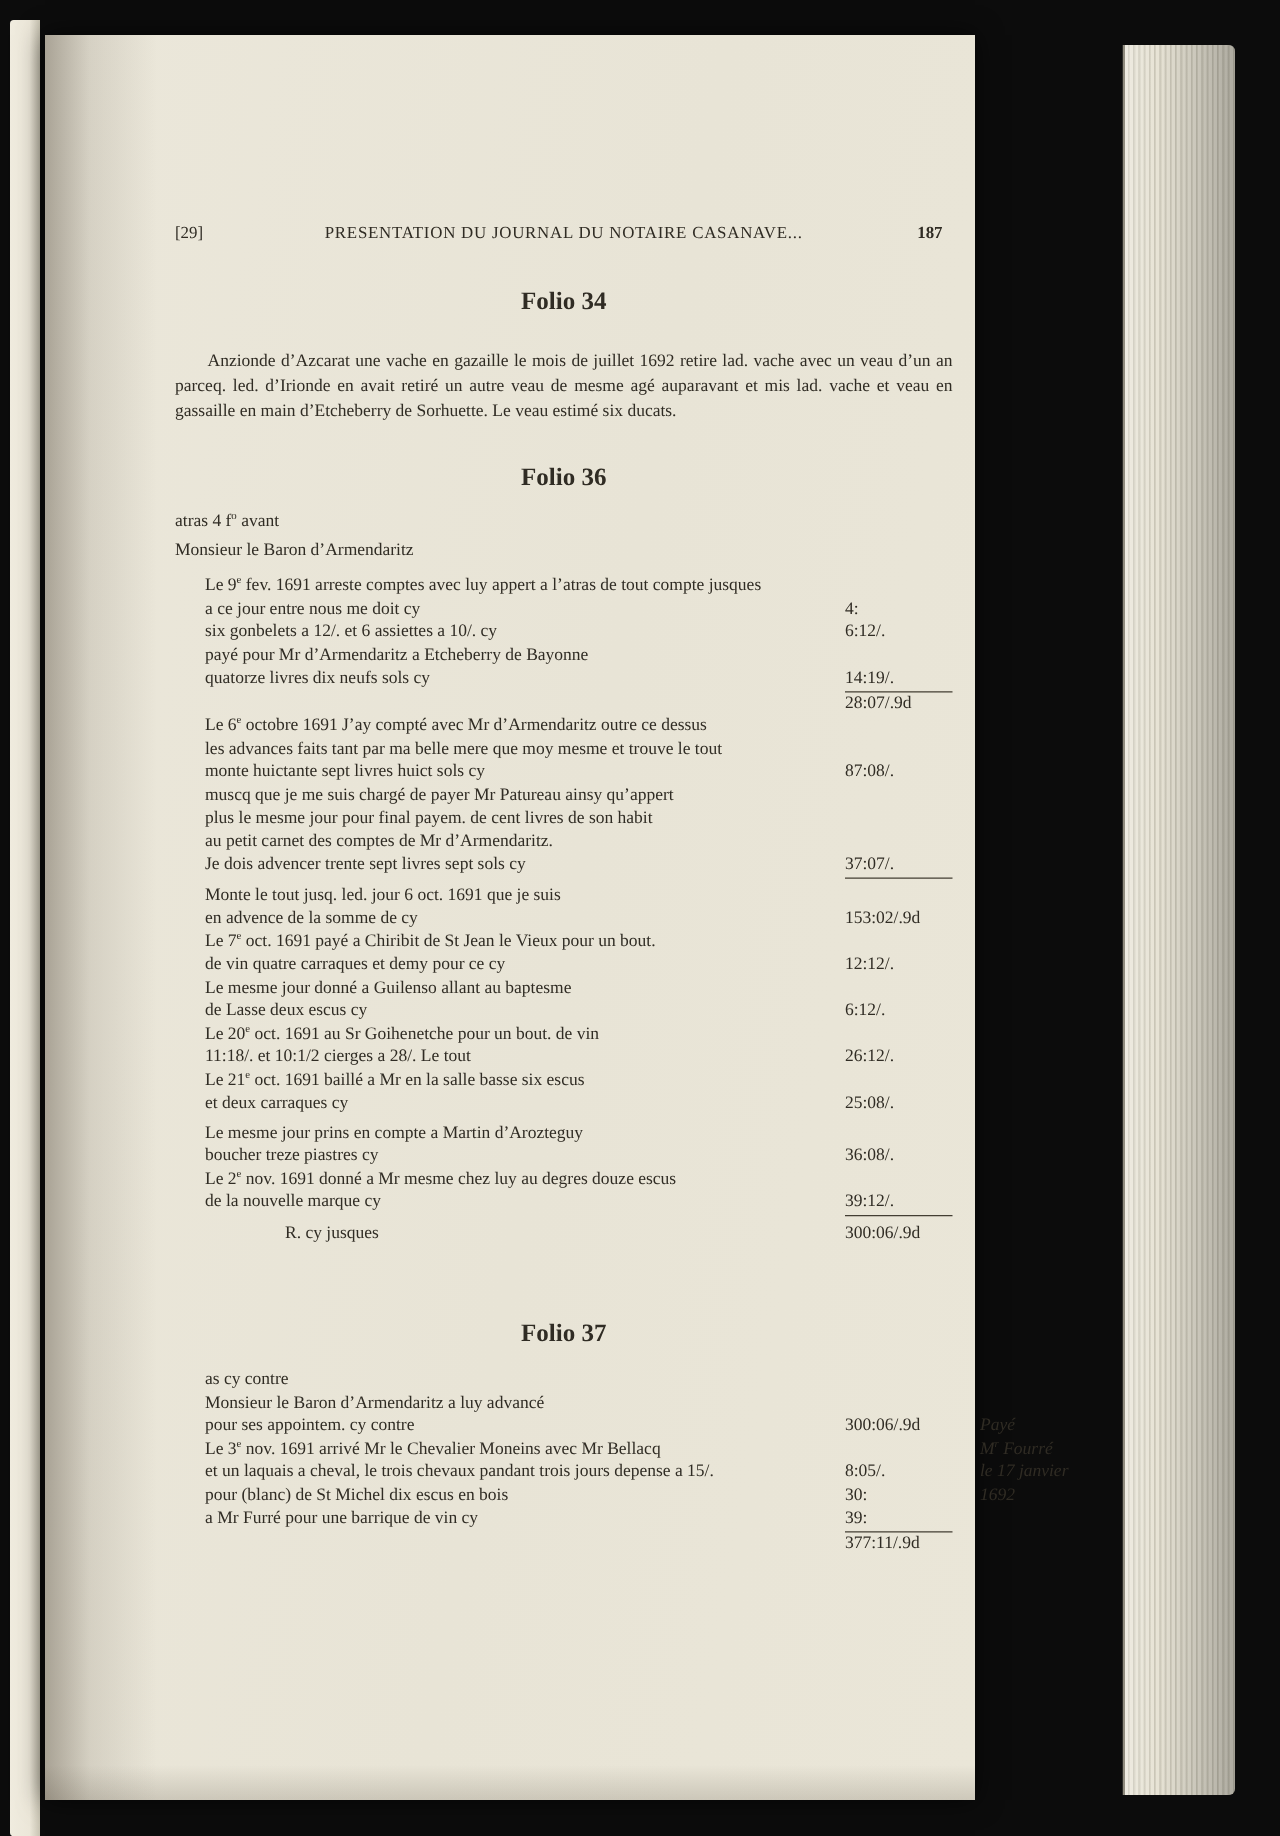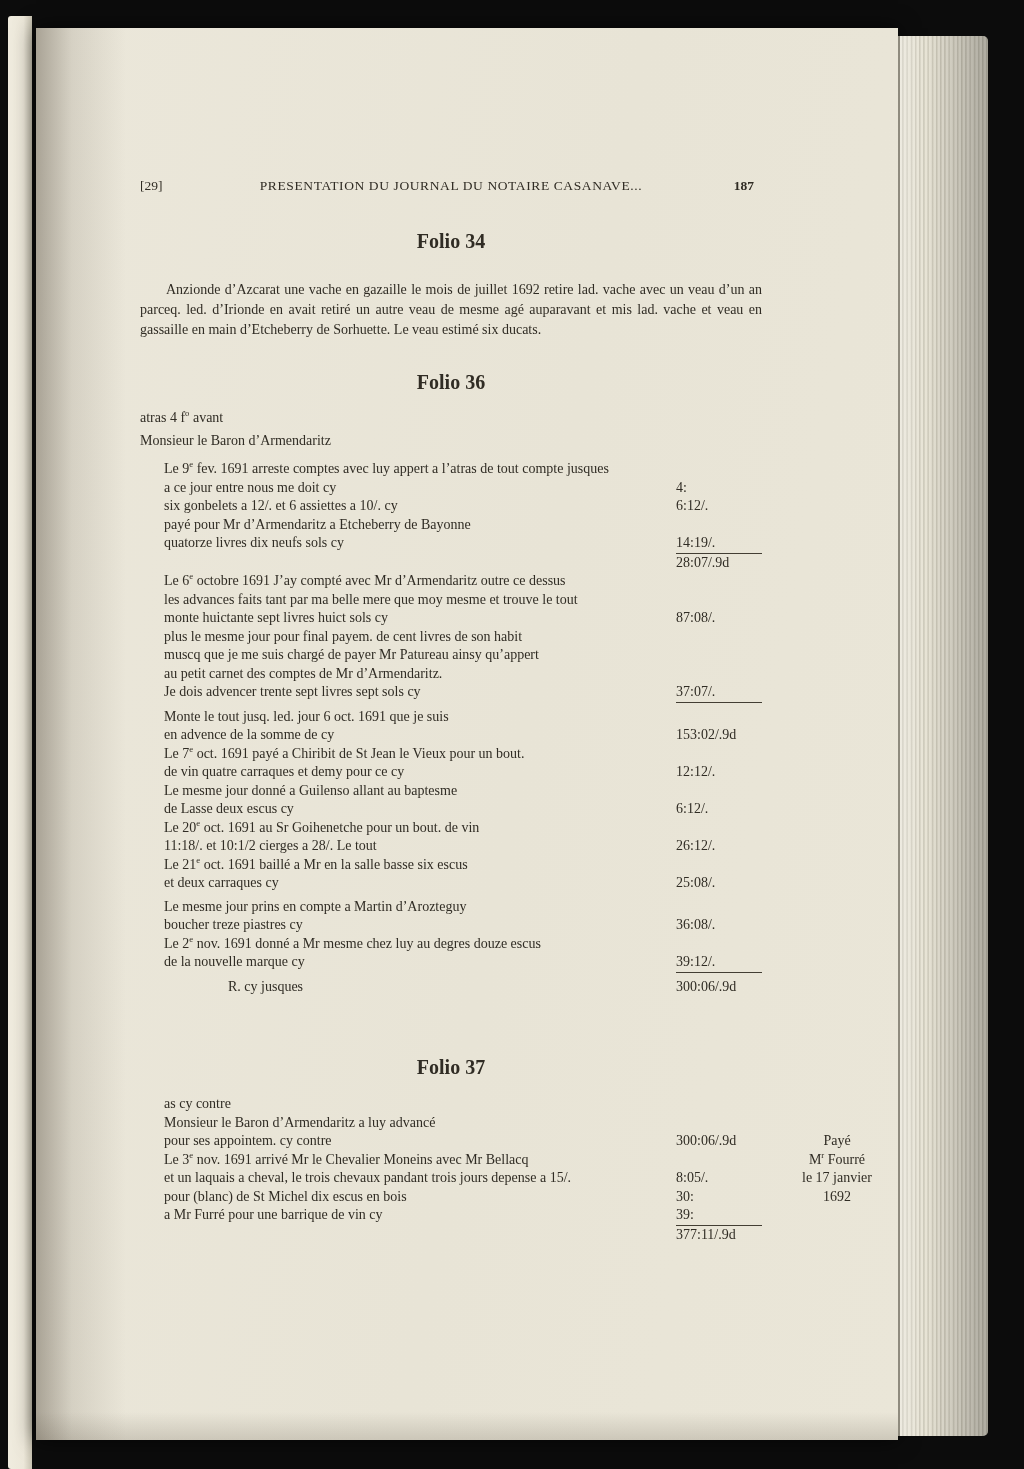--- a/index.html
+++ b/index.html
@@ -7,21 +7,21 @@
     width:1024px;height:1469px;position:relative;overflow:hidden;
     background:#0c0c0c;
     font-family:"Liberation Serif","DejaVu Serif",serif;
   }
   .facing-page-edge{
     position:absolute;left:8px;top:16px;width:24px;height:1453px;
     background:linear-gradient(90deg,#f0ecdf 0%,#ece7d9 65%,#c8c3b2 100%);
     border-radius:3px 0 0 3px;
   }
   .book-page{
-    position:absolute;left:36px;top:28px;width:862px;height:1412px;
+    position:absolute;left:36px;top:28px;width:744px;height:1412px;
     background:linear-gradient(100deg,#ebe7da 0%,#e8e4d6 55%,#eae6d8 100%);
     box-shadow:0 0 20px rgba(0,0,0,0.65);
   }
   .gutter-shadow{
     position:absolute;left:0;top:0;width:90px;height:100%;
     background:linear-gradient(90deg,rgba(62,52,38,0.38),rgba(62,52,38,0.12) 36px,rgba(62,52,38,0) 90px);
     pointer-events:none;
   }
   .bottom-shade{
     position:absolute;left:0;bottom:0;width:100%;height:28px;
@@ -57,21 +57,21 @@
   .subtitle{text-align:left;margin-top:4px;line-height:18.5px;}
   .ledger{margin-top:10px;margin-left:24px;}
   .ledger-row{display:flex;position:relative;line-height:18.5px;}
   .ledger-row.gap{margin-top:5px;}
   .ledger-row.indent .ledger-text{padding-left:64px;}
   .ledger-text{flex:1 1 auto;padding-right:6px;}
   .ledger-amount{flex:0 0 86px;text-align:left;white-space:nowrap;}
   .ledger-amount.ul{border-bottom:1px solid #433e33;}
   .ledger-margin{
     position:absolute;left:calc(100% + 22px);top:0;width:106px;
-    text-align:center;white-space:nowrap;
+    text-align:left;white-space:nowrap;font-style:italic;
   }
   #folio37 .folio-heading{margin-top:60px;}
   #folio37 .ledger{margin-top:16px;}
   sup{font-size:0.62em;vertical-align:super;line-height:0;}
 </style>
 </head>
 <body>
 
 <div class="facing-page-edge"></div>
 
@@ -127,25 +127,25 @@
           </div>
           <div class="ledger-row">
             <span class="ledger-text">les advances faits tant par ma belle mere que moy mesme et trouve le tout</span>
             <span class="ledger-amount"></span>
           </div>
           <div class="ledger-row">
             <span class="ledger-text">monte huictante sept livres huict sols cy</span>
             <span class="ledger-amount">87:08/.</span>
           </div>
           <div class="ledger-row">
+            <span class="ledger-text">muscq que je me suis chargé de payer Mr Patureau ainsy qu’appert</span>
+            <span class="ledger-amount"></span>
+          </div>
+          <div class="ledger-row">
             <span class="ledger-text">plus le mesme jour pour final payem. de cent livres de son habit</span>
-            <span class="ledger-amount"></span>
-          </div>
-          <div class="ledger-row">
-            <span class="ledger-text">muscq que je me suis chargé de payer Mr Patureau ainsy qu’appert</span>
             <span class="ledger-amount"></span>
           </div>
           <div class="ledger-row">
             <span class="ledger-text">au petit carnet des comptes de Mr d’Armendaritz.</span>
             <span class="ledger-amount"></span>
           </div>
           <div class="ledger-row">
             <span class="ledger-text">Je dois advencer trente sept livres sept sols cy</span>
             <span class="ledger-amount ul">37:07/.</span>
           </div>

